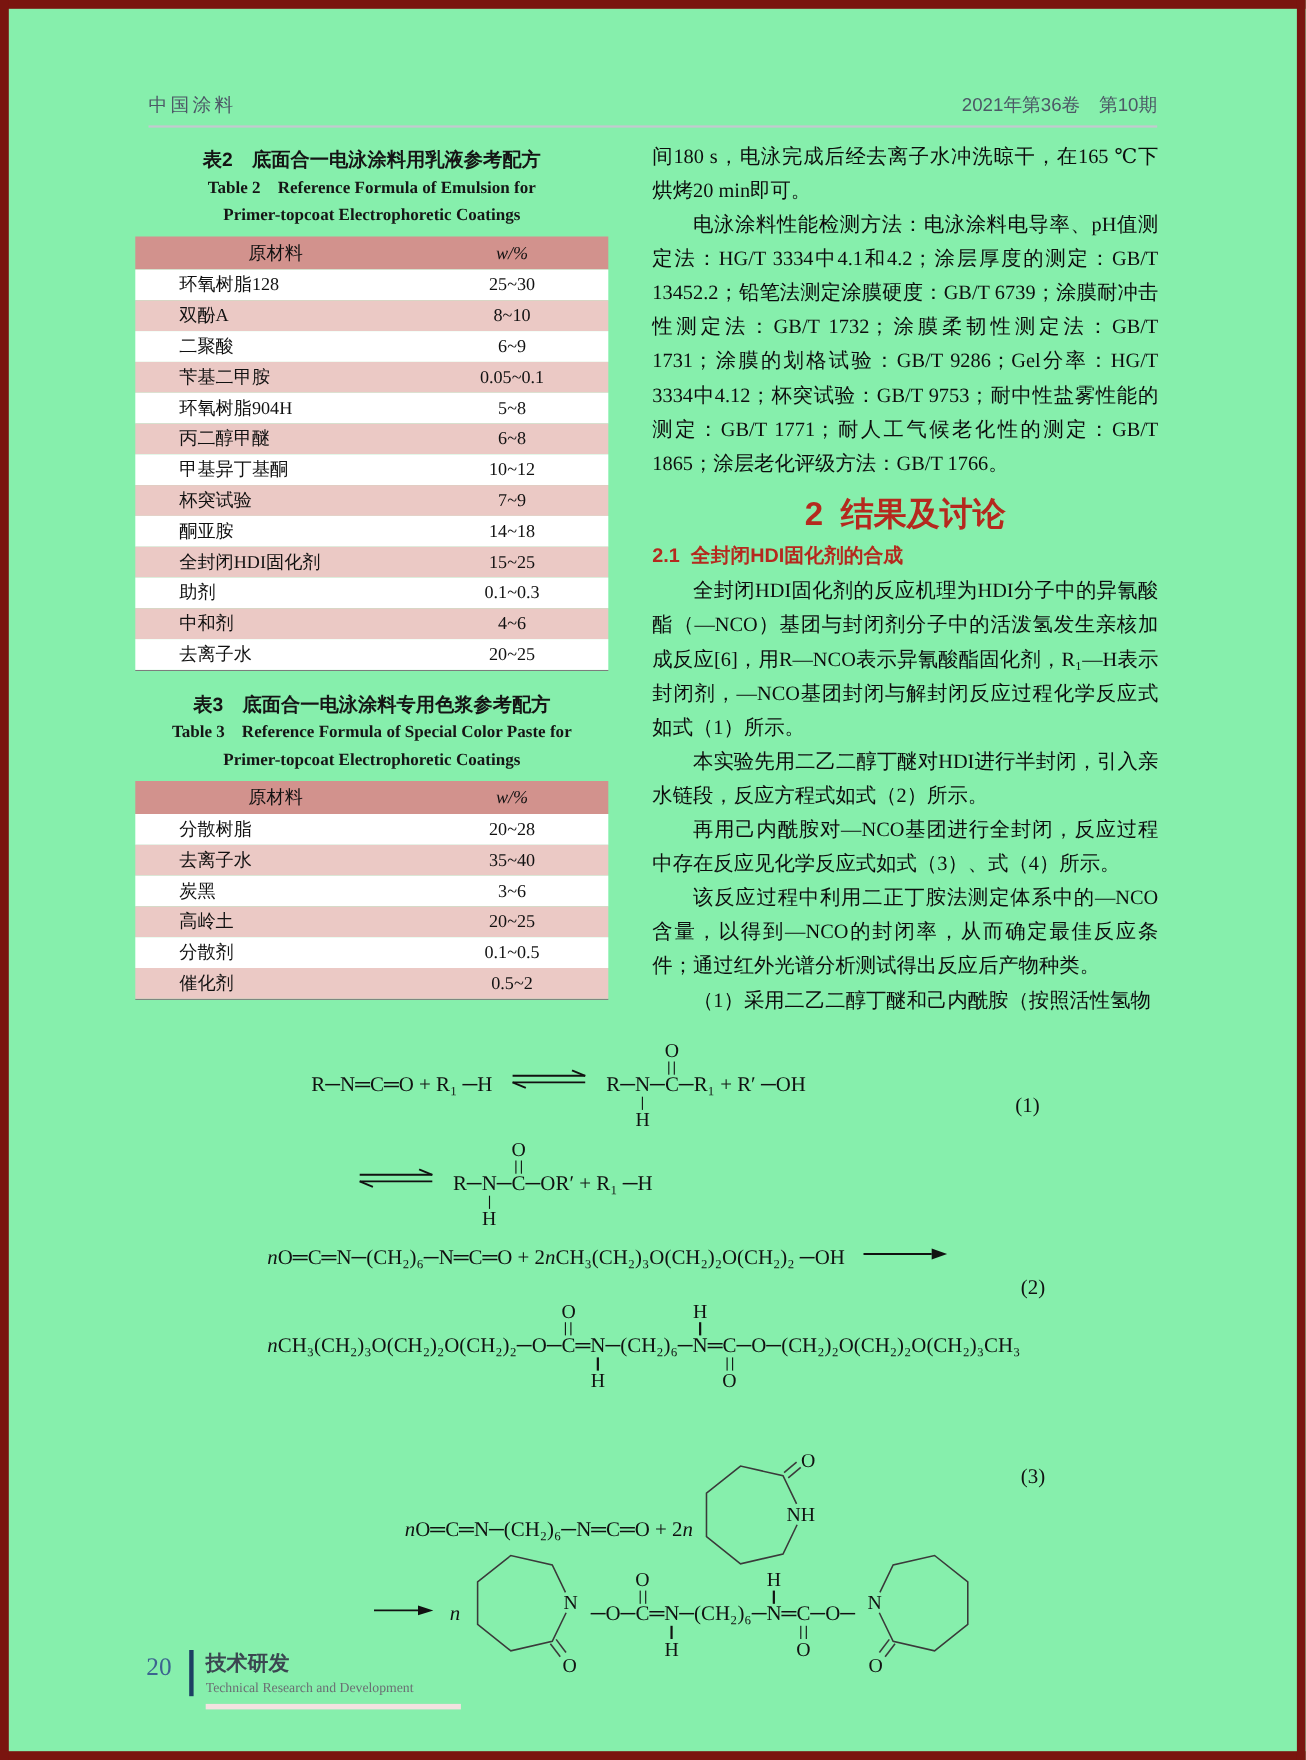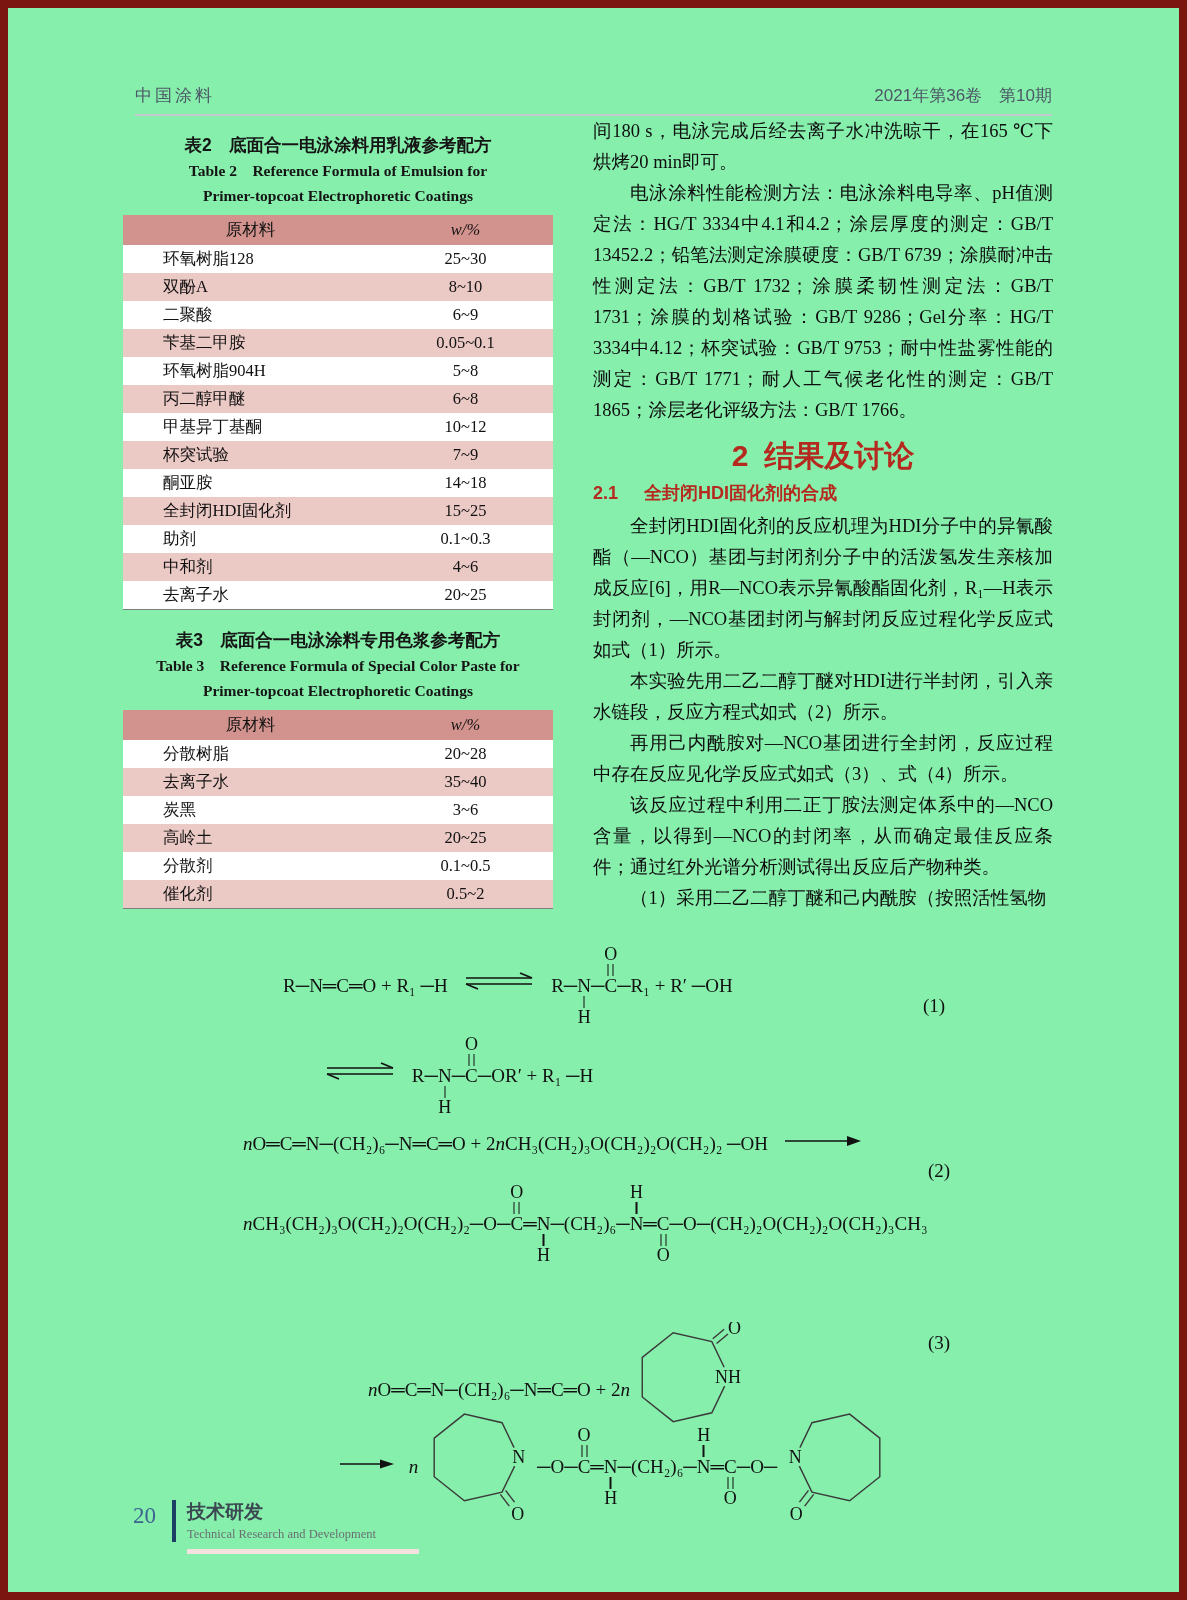--- a/index.html
+++ b/index.html
@@ -39,30 +39,30 @@
   .thead .hval{width:175px;text-align:center;font-size:16.5px;font-style:italic;}
   .trows{border-bottom:1.5px solid #7d7d7d;}
   .trow{display:flex;height:28px;align-items:center;font-size:16.5px;}
   .trow:nth-child(odd){background:#ffffff;}
   .trow:nth-child(even){background:var(--stripe);}
   .tcell.name{width:255px;padding-left:40px;}
   .tcell.val{width:175px;text-align:center;}
   .tbl3gap{margin-top:17px;}
 
   
-  .rightcol{position:absolute;left:593px;top:116px;width:460px;font-size:18.5px;
+  .rightcol{position:absolute;left:593px;top:128px;width:460px;font-size:18.5px;
             line-height:31px;text-align:justify;color:#0d0d0d;}
   .para{margin:0;}
   .para.ind{text-indent:2em;}
   .h2{margin:13px 0 6px 0;font-family:var(--sans);font-weight:bold;font-size:30px;
       color:var(--accent);line-height:34px;text-align:center;text-indent:0;}
   .h2 .num{margin-right:16px;}
   .h3{margin:2px 0 4px 0;font-family:var(--sans);font-weight:bold;font-size:18px;
       color:var(--accent);line-height:28px;text-align:left;text-indent:0;}
-  .h3 .num{margin-right:26px;}
+  .h3 .num{margin-right:10px;}
 
   
   .eqline{position:absolute;white-space:nowrap;
           font-family:"Liberation Serif","DejaVu Serif","DejaVu Sans",serif;
           font-size:19px;line-height:22px;color:#111;}
   .eqlabel{position:absolute;font-family:var(--serif);font-size:19px;color:#111;}
   .itn{font-style:italic;}
   .vatom{position:relative;display:inline-block;}
   .vatt{position:absolute;left:50%;transform:translateX(-50%);display:flex;
         flex-direction:column;align-items:center;line-height:1;}

